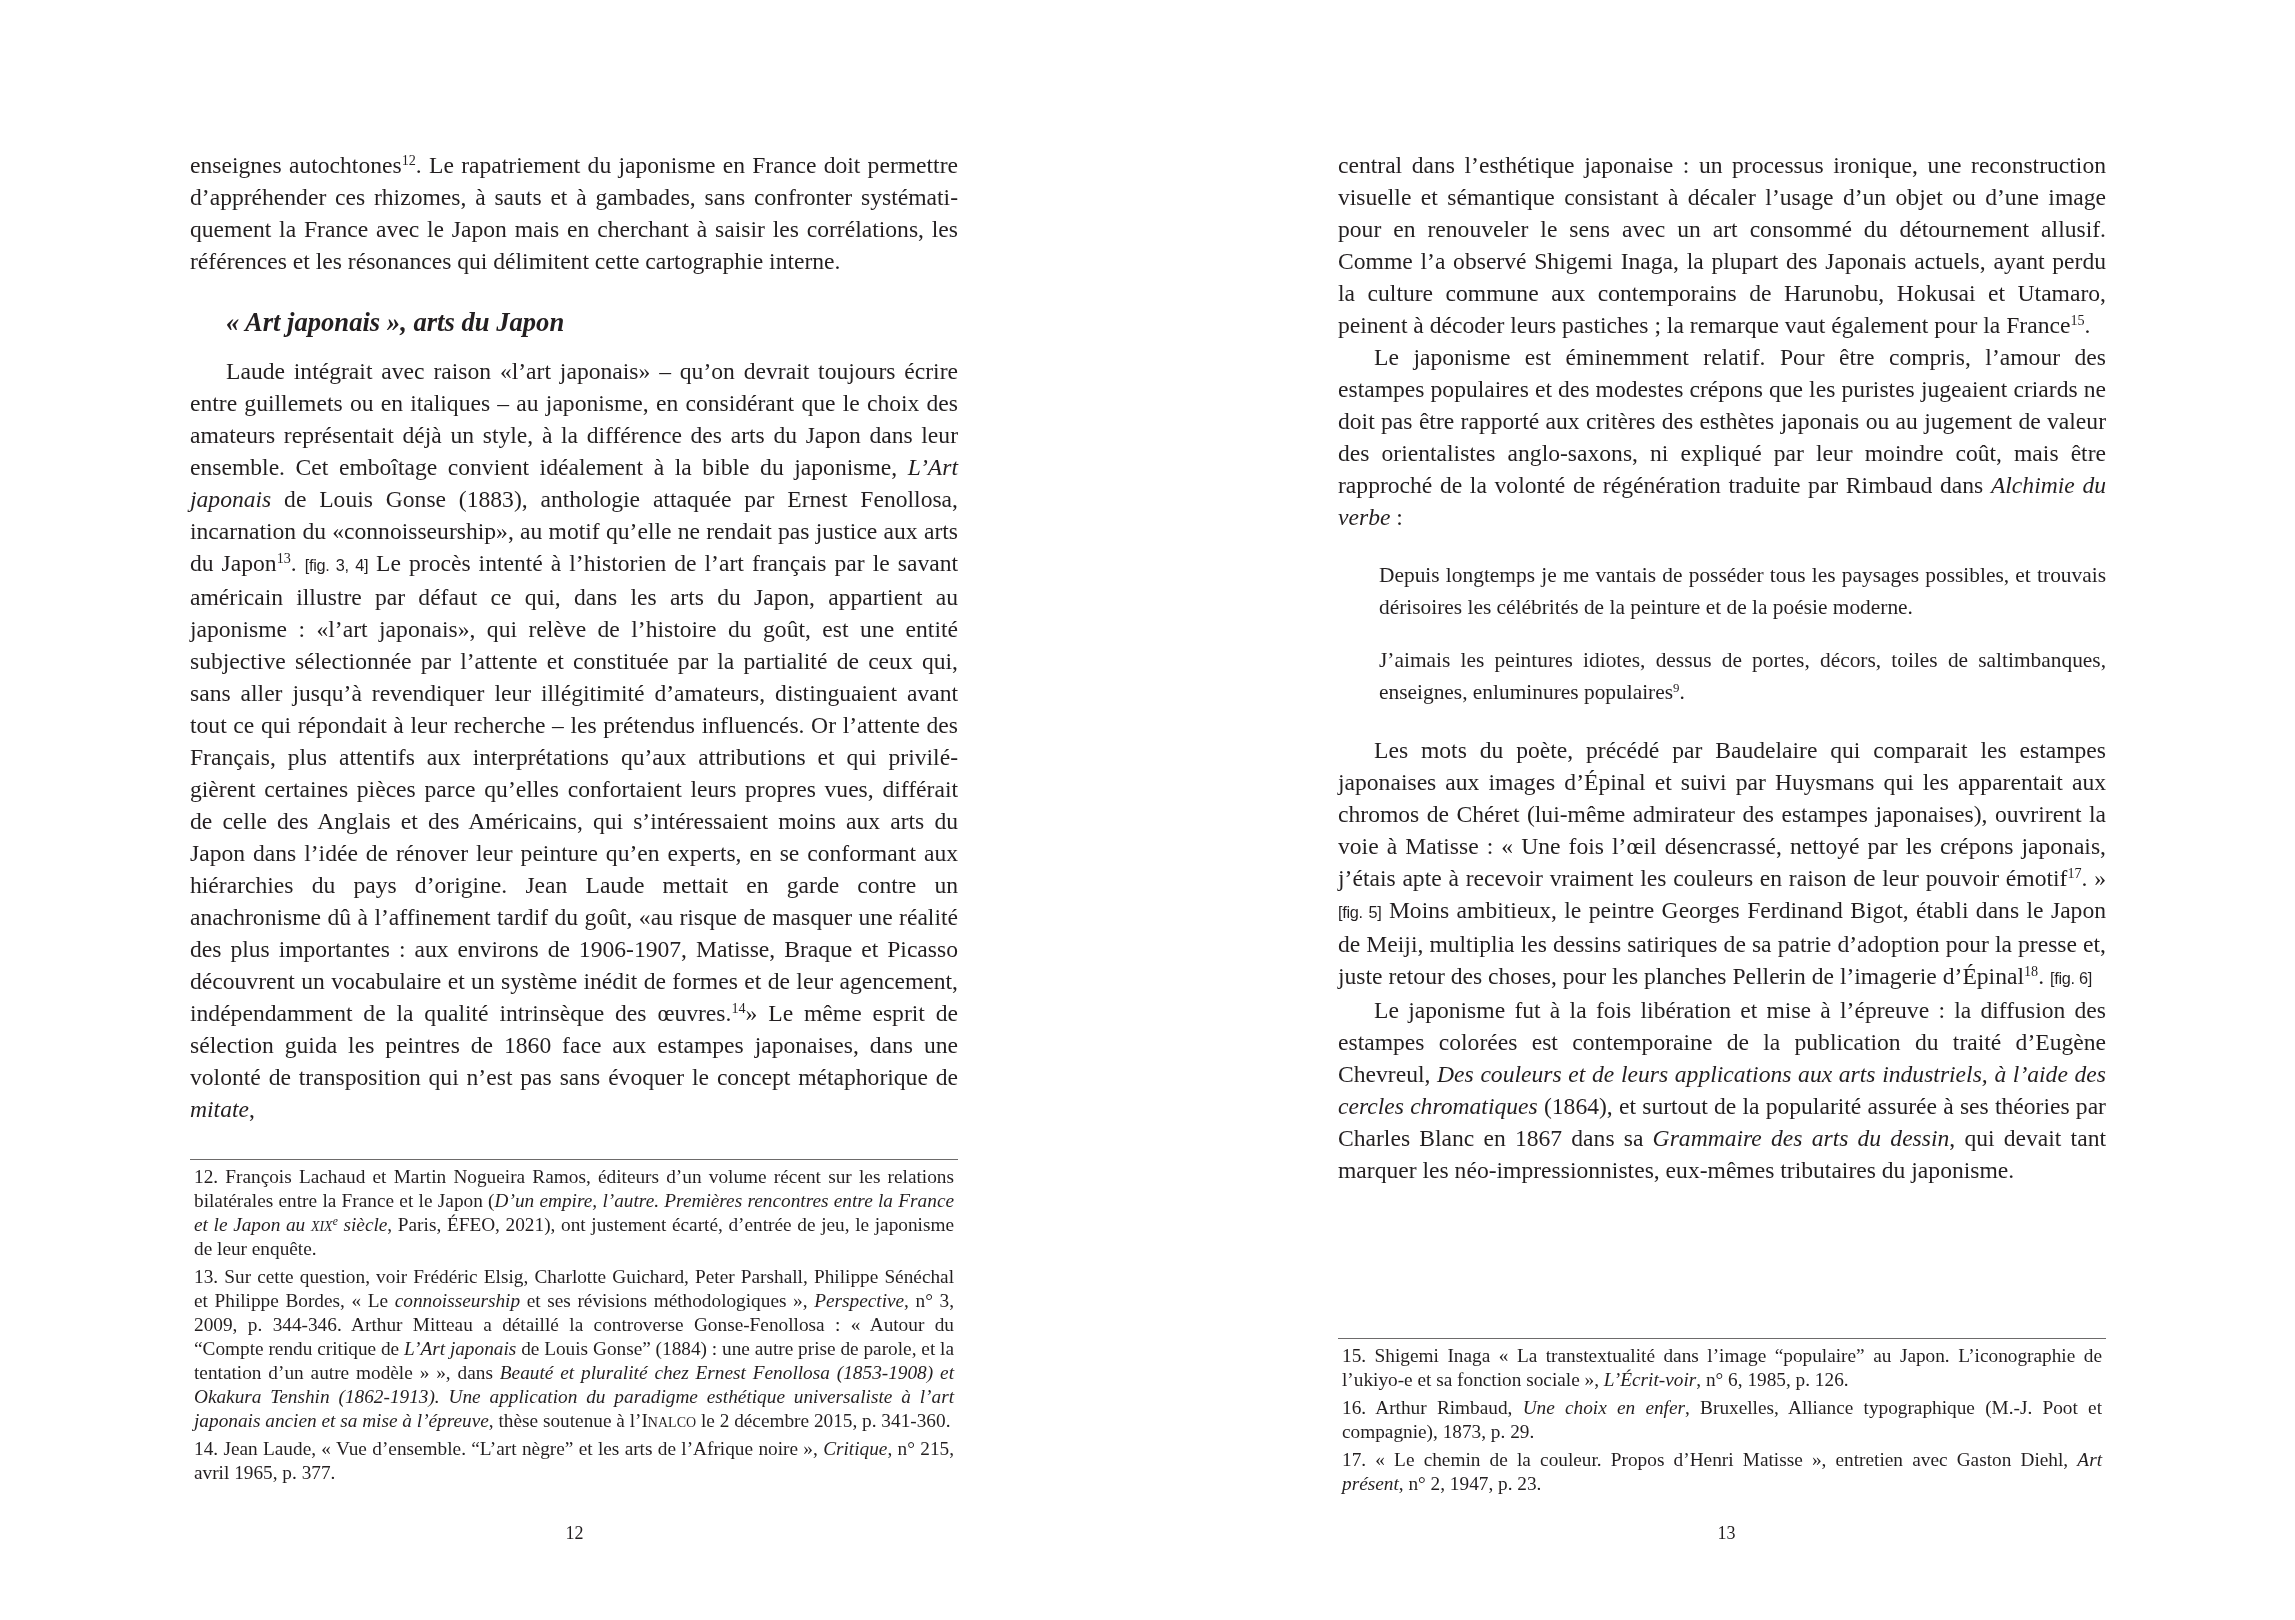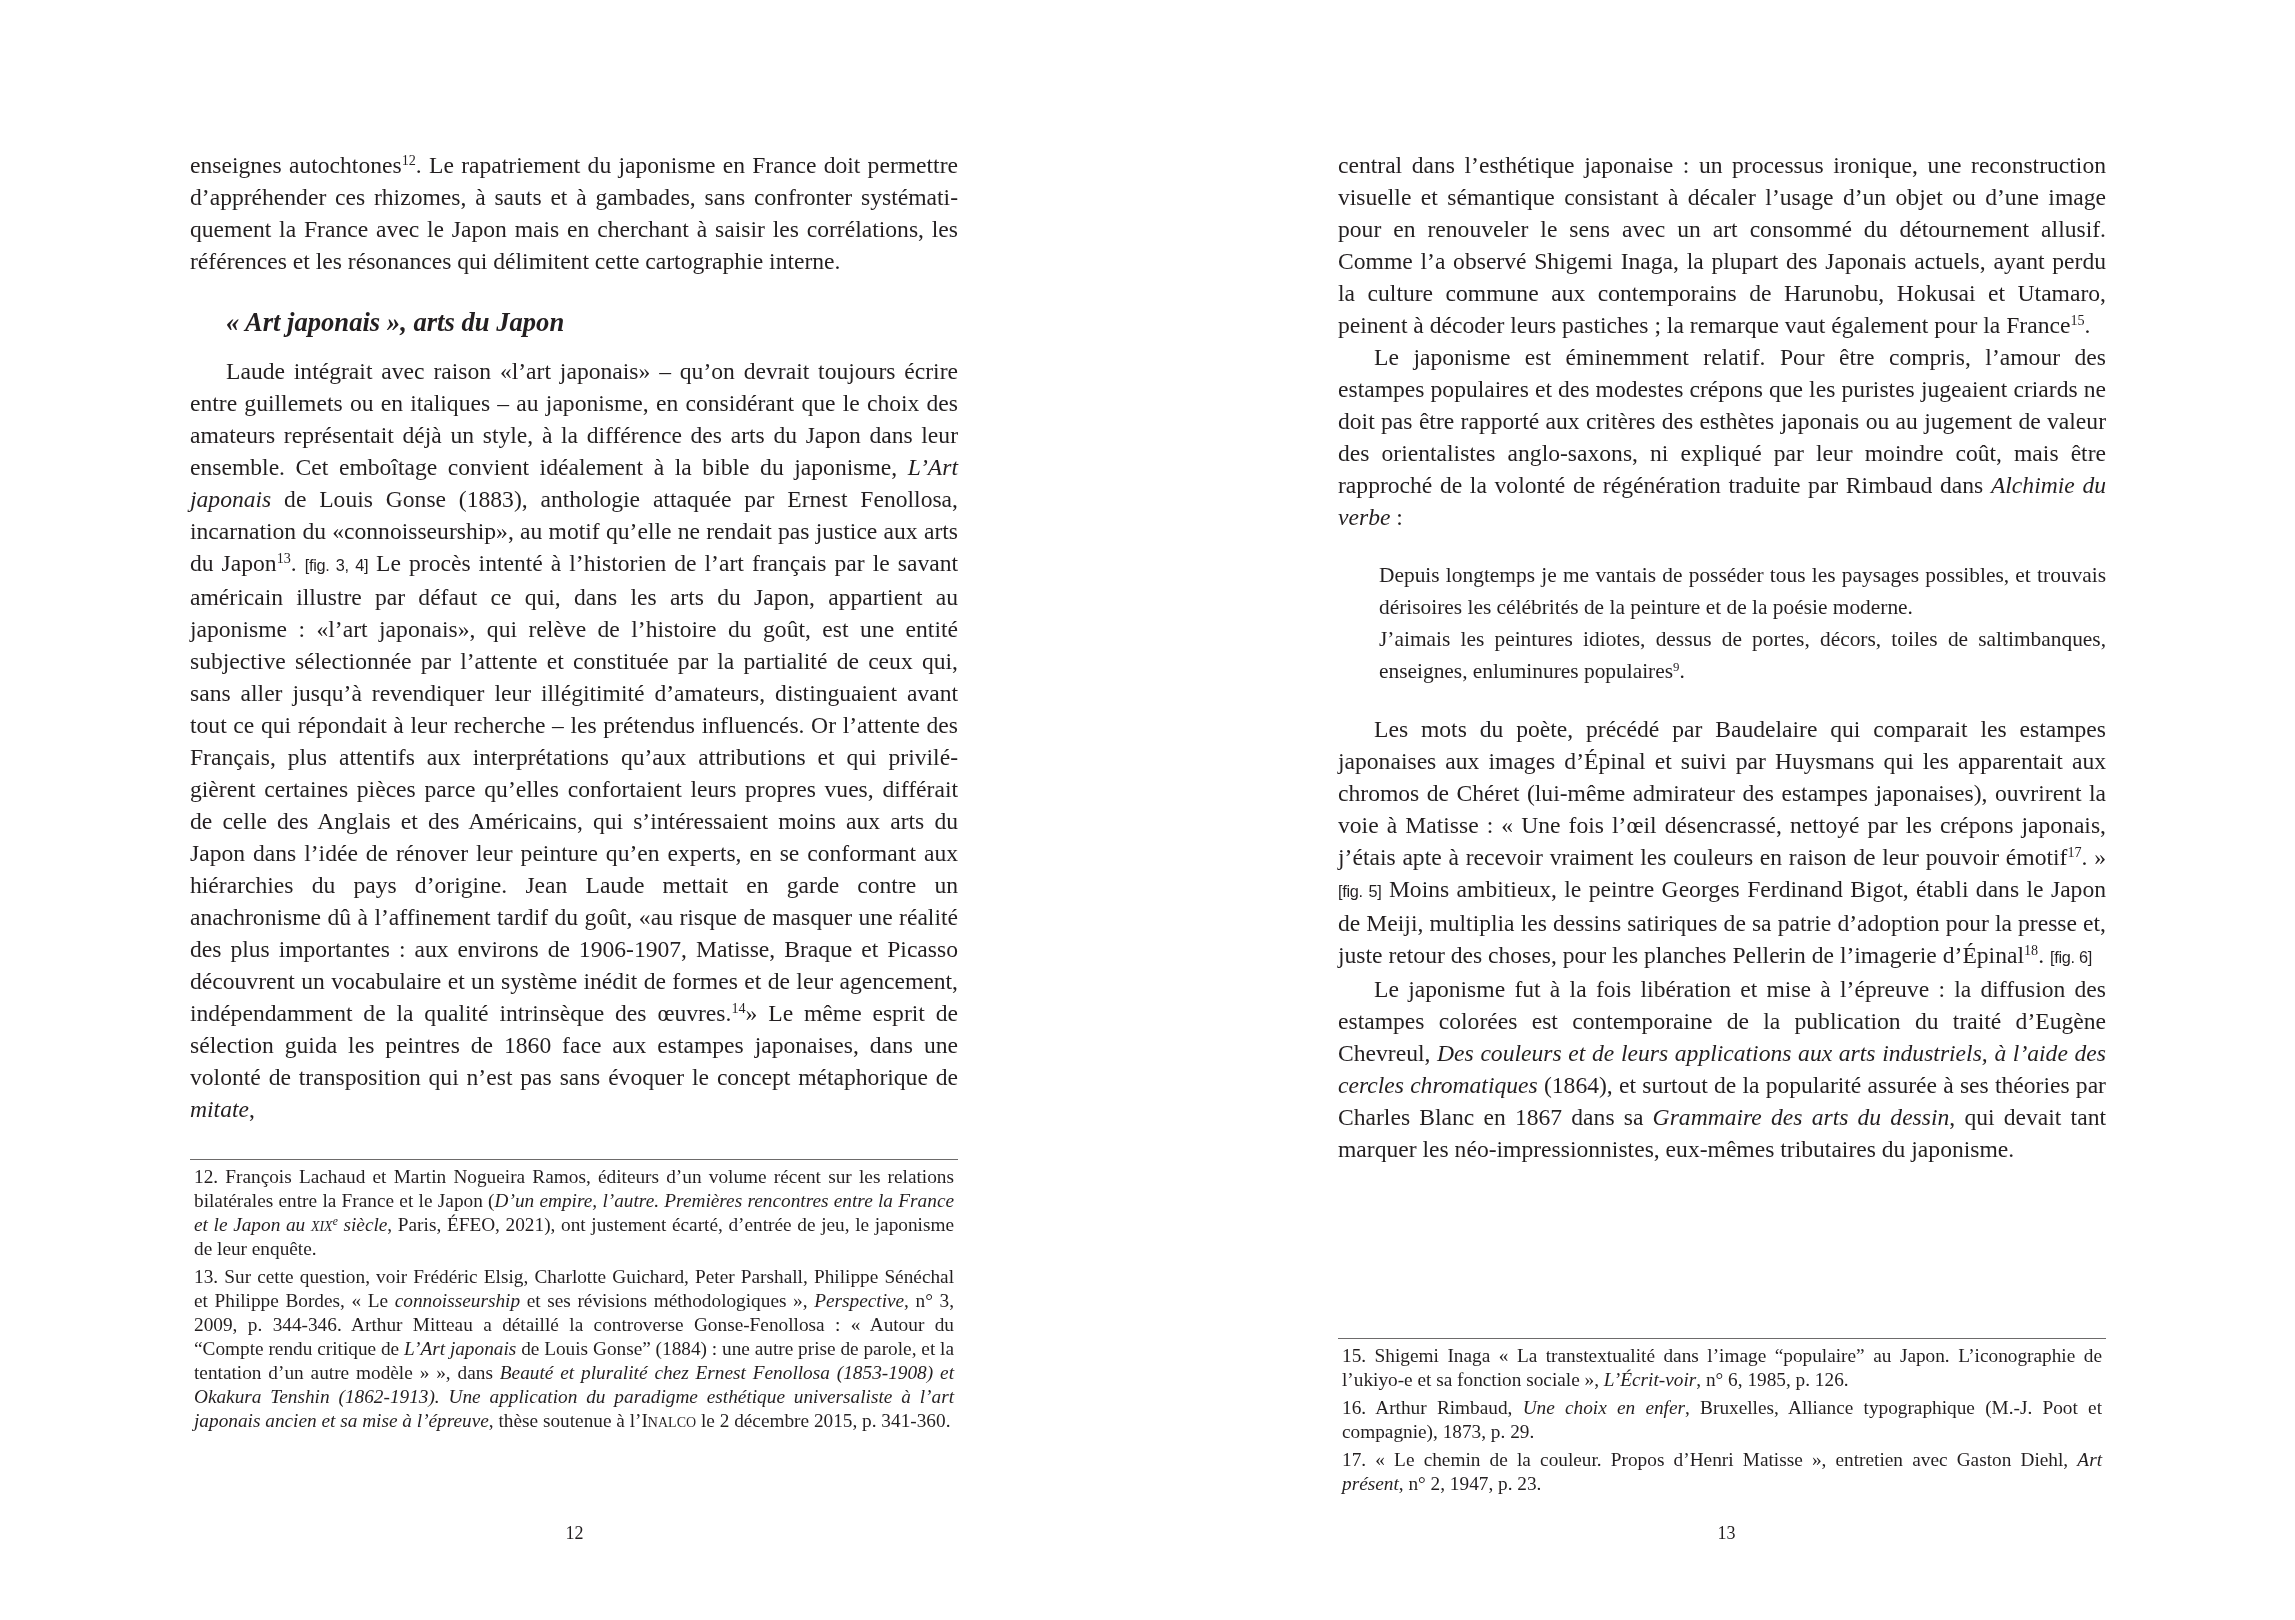--- a/index.html
+++ b/index.html
@@ -29,21 +29,21 @@
   .body-text .heading {
     font-style: italic; font-weight: bold;
     font-size: 26.6px; line-height: 33px;
     margin: 29px 0 16px 36px;
   }
   .body-text .quote {
     margin: 26px 0 26px 41px;
     font-size: 21.4px; line-height: 32px;
     text-align: justify;
   }
-  .body-text .quote p { text-indent: 0; }
+  .body-text .quote p { text-indent: 0; margin-top: 21px; }
   sup { font-size: 60%; line-height: 0; vertical-align: 0.55em; }
   .figref { font-family: "Liberation Sans", "DejaVu Sans", sans-serif; font-size: 16.3px; letter-spacing: -0.3px; }
   i, .it { font-style: italic; }
   .sc { font-variant: small-caps; }
 
   .notes {
     font-size: 19.3px;
     line-height: 24px;
     text-align: justify;
   }
@@ -69,20 +69,21 @@
 
     <div class="heading">« Art japonais », arts du Japon</div>
 
     <p class="indent"><span>Laude intégrait avec raison «l’art japonais» – qu’on devrait toujours écrire entre guillemets ou en italiques – au japonisme, en considérant que le choix des amateurs représentait déjà un style, à la différence des arts du Japon dans leur ensemble. Cet emboîtage convient idéalement à la bible du japonisme, </span><i>L’Art japonais</i><span> de Louis Gonse (1883), anthologie attaquée par Ernest Fenollosa, incarnation du «connoisseurship», au motif qu’elle ne rendait pas justice aux arts du Japon</span><sup>13</sup><span>. </span><span class="figref">[fig. 3, 4]</span><span> Le procès intenté à l’historien de l’art français par le savant américain illustre par défaut ce qui, dans les arts du Japon, appartient au japonisme : «l’art japonais», qui relève de l’histoire du goût, est une entité subjective sélectionnée par l’attente et constituée par la partialité de ceux qui, sans aller jusqu’à revendiquer leur illégitimité d’amateurs, distinguaient avant tout ce qui répondait à leur recherche – les prétendus influencés. Or l’attente des Français, plus attentifs aux interprétations qu’aux attributions et qui privilé­gièrent certaines pièces parce qu’elles confortaient leurs propres vues, différait de celle des Anglais et des Américains, qui s’intéressaient moins aux arts du Japon dans l’idée de rénover leur peinture qu’en experts, en se conformant aux hiérar­chies du pays d’origine. Jean Laude mettait en garde contre un anachronisme dû à l’affinement tardif du goût, «au risque de masquer une réalité des plus impor­tantes : aux environs de 1906-1907, Matisse, Braque et Picasso découvrent un vocabulaire et un système inédit de formes et de leur agencement, indépen­damment de la qualité intrinsèque des œuvres.</span><sup>14</sup><span>» Le même esprit de sélection guida les peintres de 1860 face aux estampes japonaises, dans une volonté de transposition qui n’est pas sans évoquer le concept métaphorique de </span><i>mitate</i><span>,</span></p>
   </div>
 
   <div class="col notes">
     <div class="rule"></div>
     <p><span>12. François Lachaud et Martin Nogueira Ramos, éditeurs d’un volume récent sur les relations bilatérales entre la France et le Japon (</span><i>D’un empire, l’autre. Premières rencontres entre la France et le Japon au </i><i class="sc">xix</i><sup><i>e</i></sup><i> siècle</i><span>, Paris, ÉFEO, 2021), ont justement écarté, d’entrée de jeu, le japonisme de leur enquête.</span></p>
     <p><span>13. Sur cette question, voir Frédéric Elsig, Charlotte Guichard, Peter Parshall, Philippe Sénéchal et Philippe Bordes, « Le </span><i>connoisseurship</i><span> et ses révisions méthodologiques », </span><i>Perspective</i><span>, n° 3, 2009, p. 344-346. Arthur Mitteau a détaillé la controverse Gonse-Fenollosa : « Autour du “Compte rendu critique de </span><i>L’Art japonais</i><span> de Louis Gonse” (1884) : une autre prise de parole, et la tentation d’un autre modèle » », dans </span><i>Beauté et pluralité chez Ernest Fenollosa (1853-1908) et Okakura Tenshin (1862-1913). Une application du paradigme esthétique universaliste à l’art japonais ancien et sa mise à l’épreuve</i><span>, thèse soutenue à l’</span><span class="sc">Inalco</span><span> le 2 décembre 2015, p. 341-360.</span></p>
+    <p><span>14. Jean Laude, « Vue d’ensemble. “L’art nègre” et les arts de l’Afrique noire », </span><i>Critique</i><span>, n° 215, avril 1965, p. 377.</span></p>
   </div>
 
   <div class="folio">12</div>
 </div>
 
 <div class="page right">
   <div class="col body-text">
     <p class="noindent"><span>central dans l’esthétique japonaise : un processus ironique, une reconstruction visuelle et sémantique consistant à décaler l’usage d’un objet ou d’une image pour en renouveler le sens avec un art consommé du détournement allusif. Comme l’a observé Shigemi Inaga, la plupart des Japonais actuels, ayant perdu la culture commune aux contemporains de Harunobu, Hokusai et Utamaro, peinent à décoder leurs pastiches ; la remarque vaut également pour la France</span><sup>15</sup><span>.</span></p>
 
     <p class="indent"><span>Le japonisme est éminemment relatif. Pour être compris, l’amour des estampes populaires et des modestes crépons que les puristes jugeaient criards ne doit pas être rapporté aux critères des esthètes japonais ou au jugement de valeur des orientalistes anglo-saxons, ni expliqué par leur moindre coût, mais être rapproché de la volonté de régénération traduite par Rimbaud dans </span><i>Alchimie du verbe</i><span> :</span></p>

